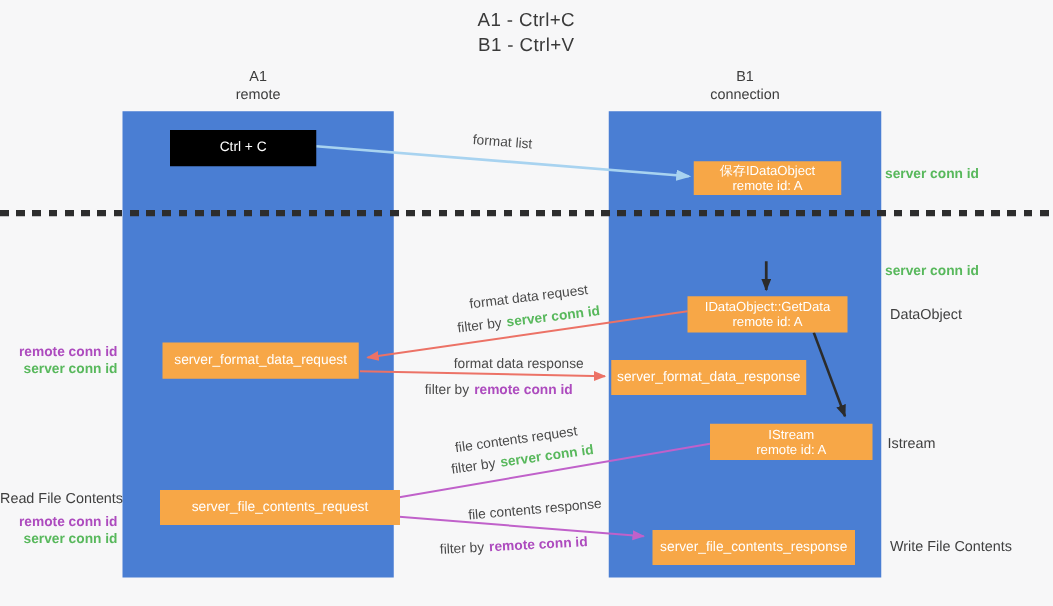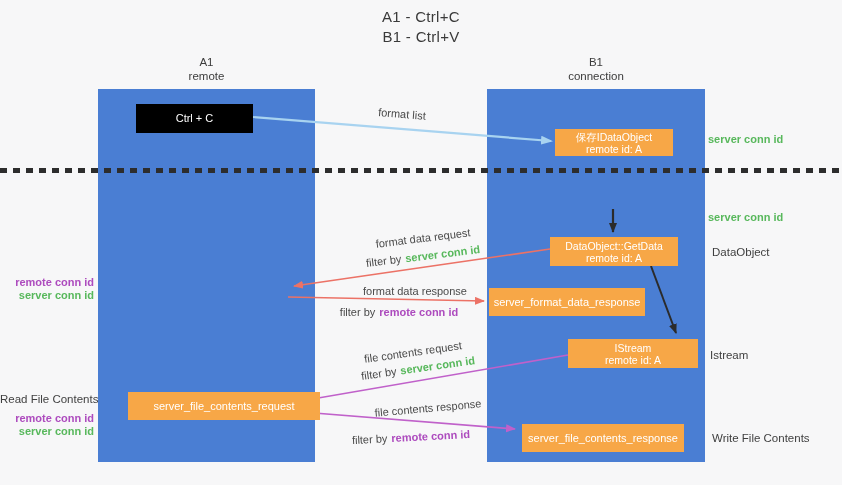--- a/index.html
+++ b/index.html
@@ -93,24 +93,27 @@
     <div>Ctrl + C</div>
   </div>
 
   <div class="box orange-box small" style="left:555px;top:129px;width:118px;height:27px;">
     <div>保存IDataObject</div>
     <div>remote id: A</div>
   </div>
 
 
   <div class="box orange-box small" style="left:550px;top:237px;width:128px;height:29px;">
-    <div>DataObject::GetData</div>
+    <div>IDataObject::GetData</div>
     <div>remote id: A</div>
   </div>
 
+  <div class="box orange-box" style="left:130px;top:274px;width:157px;height:29px;">
+    <div>server_format_data_request</div>
+  </div>
 
   <div class="box orange-box" style="left:489px;top:288px;width:156px;height:28px;">
     <div>server_format_data_response</div>
   </div>
 
   <div class="box orange-box small" style="left:568px;top:339px;width:130px;height:29px;">
     <div>IStream</div>
     <div>remote id: A</div>
   </div>
 

